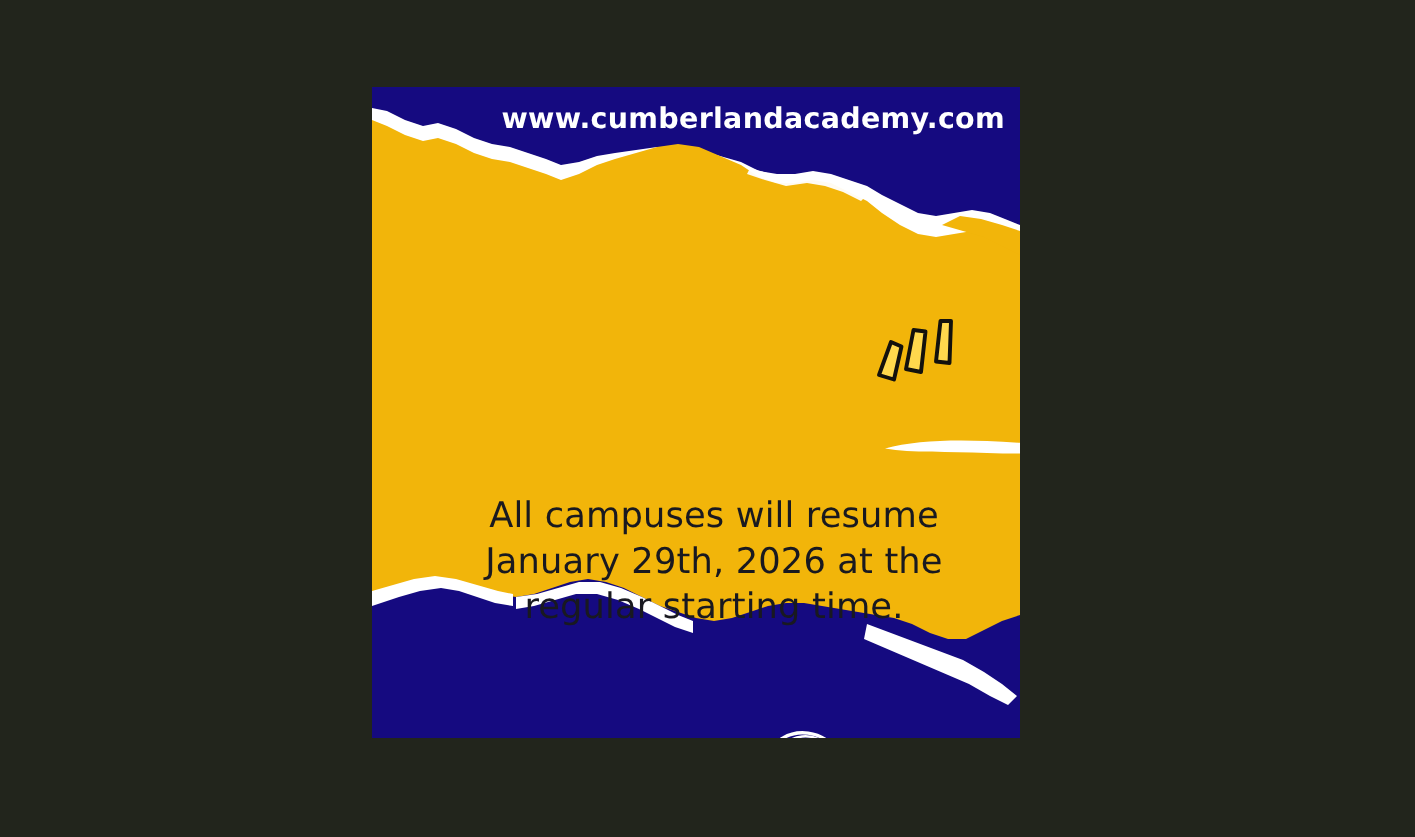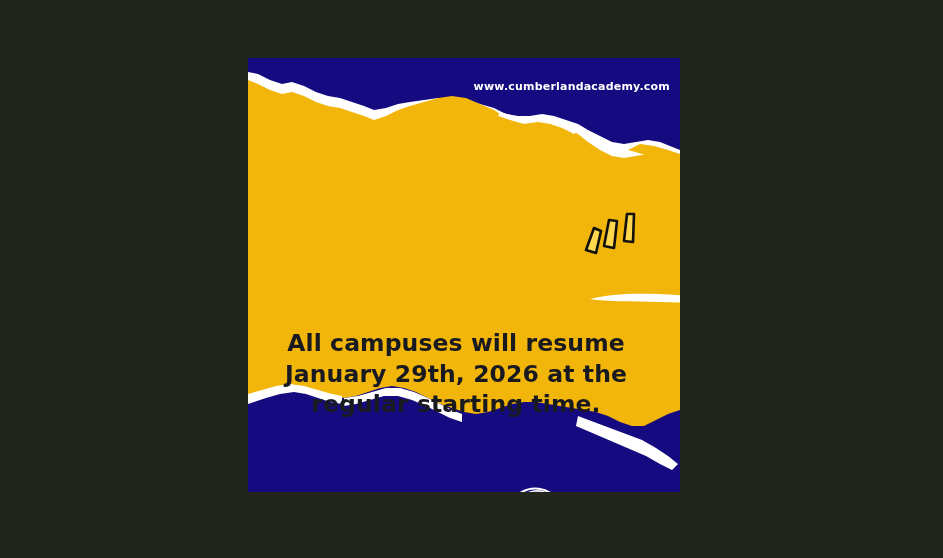--- a/index.html
+++ b/index.html
@@ -43,24 +43,24 @@
     top: 0;
     width: 432px;
     height: 434px;
     display: block;
   }
 
   
   #site-url {
     position: absolute;
     right: 10px;
-    top: 22px;
+    top: 10px;
     color: #ffffff;
     font-family: "DejaVu Sans", sans-serif;
-    font-size: 11px;
+    font-size: 19px;
     font-weight: 700;
     letter-spacing: 0.2px;
     white-space: nowrap;
     z-index: 40;
   }
 
   
   #headline-block {
     position: absolute;
     left: 0;
@@ -103,28 +103,28 @@
     left: 340px;
     top: 232px;
     width: 272px;
     height: 16px;
     z-index: 30;
   }
 
   
   #body-message {
     position: absolute;
-    left: 28px;
+    left: 48px;
     top: 270px;
     width: 360px;
     text-align: center;
     color: #191920;
     font-family: "DejaVu Sans", sans-serif;
     font-size: 23.5px;
-    font-weight: 700;
+    font-weight: 400;
     line-height: 30.5px;
     letter-spacing: 0.1px;
     z-index: 30;
   }
 
   
   #logo {
     position: absolute;
     left: 250px;
     top: 422px;

